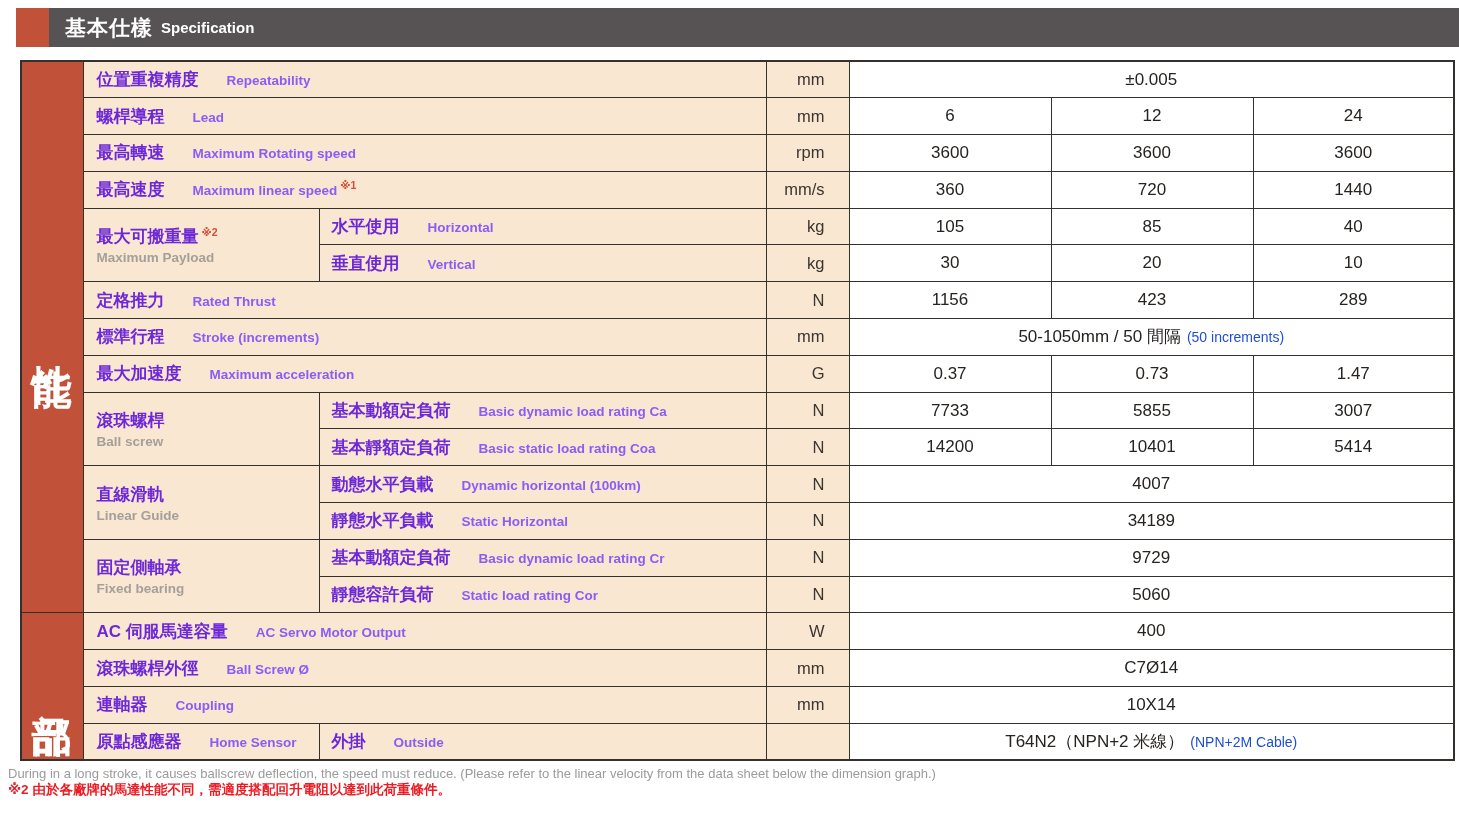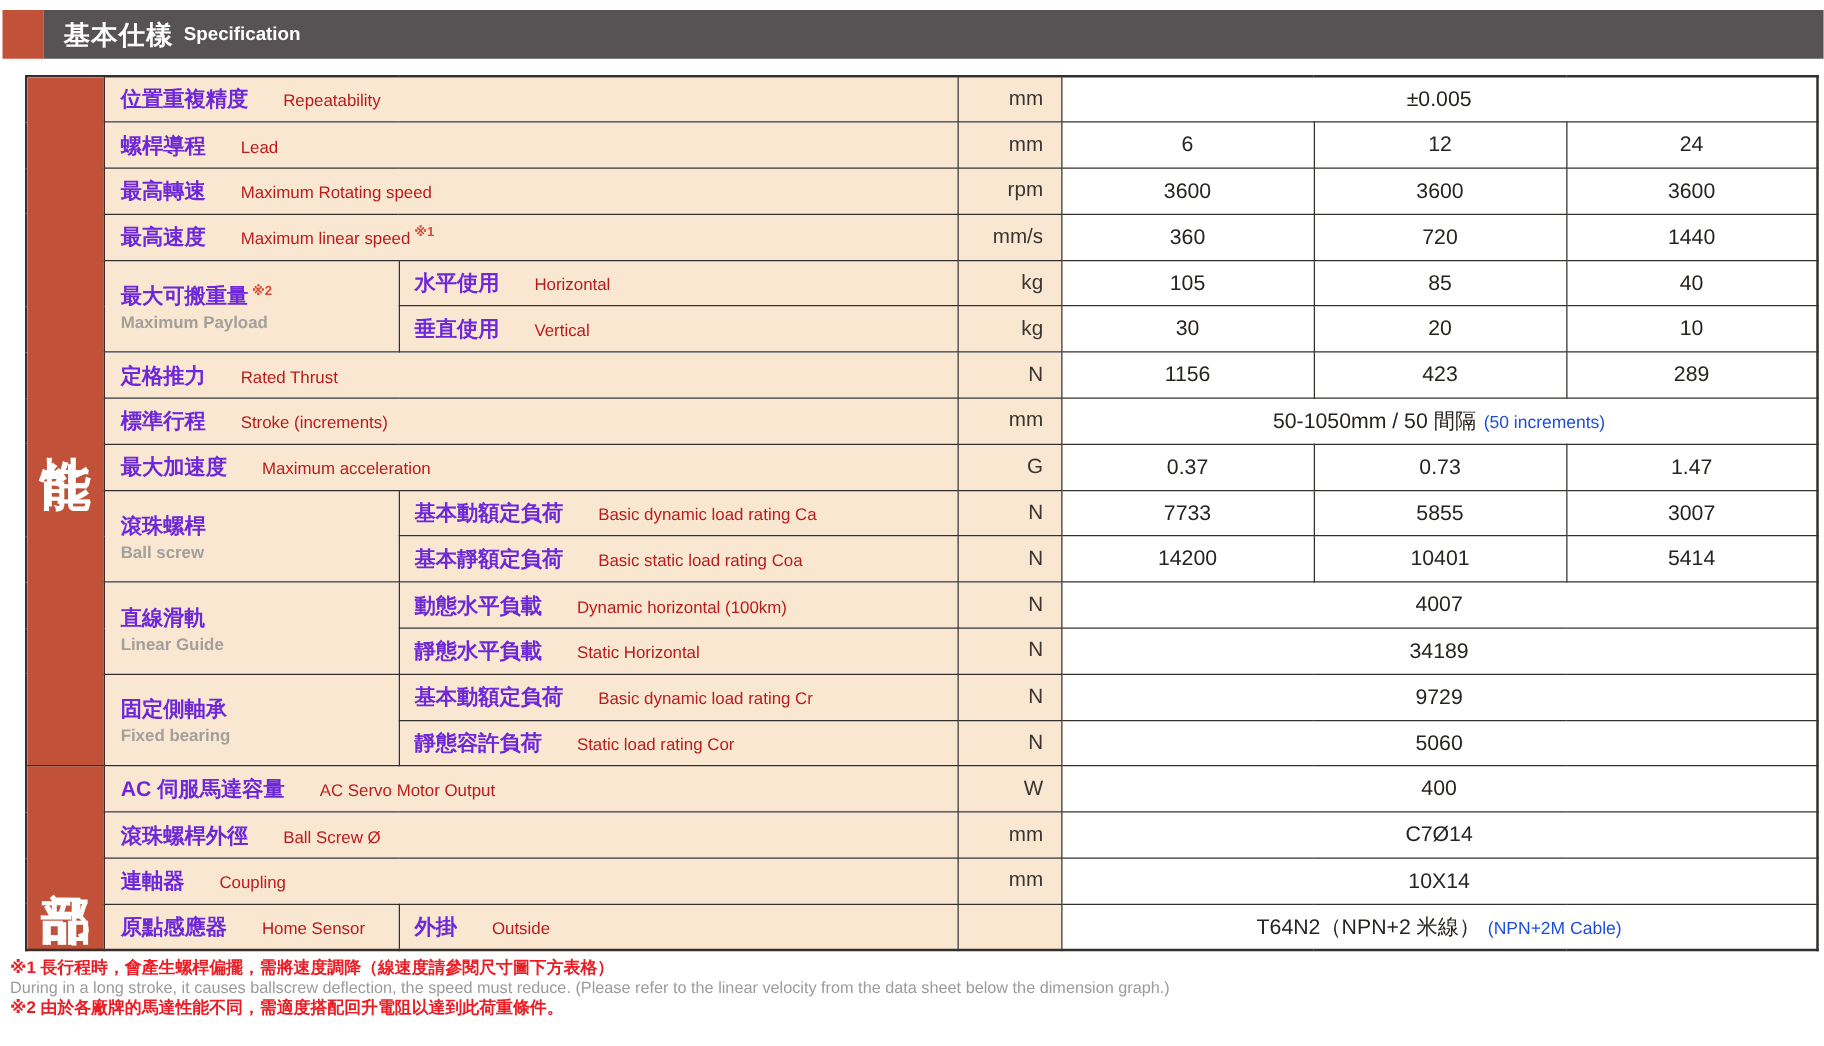--- a/index.html
+++ b/index.html
@@ -1,38 +1,38 @@
 <!DOCTYPE html>
 <html><head>
 <meta charset="utf-8">
 <style>
   * { margin:0; padding:0; box-sizing:border-box; }
   html,body { width:1459px; background:#ffffff; font-family:"Liberation Sans","DejaVu Sans",sans-serif; }
   body { position:relative; height:837px; overflow:hidden; }
 
   
-  .titlebar { display:flex; margin:8px 0 0 2px; height:39px; }
+  .titlebar { display:flex; margin:8px 0 0 16px; height:39px; }
   .title-accent { width:33px; height:39px; background:#C15139; flex:0 0 auto; }
   .title-band { flex:1 1 auto; background:#575355; display:flex; align-items:center; padding-left:16px; }
   .title-zh { color:#ffffff; font-weight:700; font-size:21px; letter-spacing:1px; }
   .title-en { color:#ffffff; font-weight:700; font-size:15px; margin-left:8px; }
 
   
   table.spec { border-collapse:collapse; table-layout:fixed; width:1433px; margin:13px 0 0 20px; border:2px solid #34302D; }
   table.spec td { border:1.5px solid #34302D; height:36.8px; vertical-align:middle; overflow:hidden; }
   td.section-cell { background:#C15139; text-align:center; vertical-align:middle; }
   .section-label { writing-mode:vertical-rl; text-orientation:upright; color:#ffffff; font-weight:700;
                    font-size:40px; letter-spacing:4px; margin:0 auto; line-height:1; }
   td.cell-label { background:#FAE7D2; padding-left:13px; }
   td.cell-sub   { background:#FAE7D2; padding-left:12px; }
-  td.cell-unit  { background:#FAE7D2; text-align:right; padding-right:14px;
+  td.cell-unit  { background:#FAE7D2; text-align:right; padding-right:24px;
                   font-size:16.5px; color:#3A3531; }
   td.cell-val   { background:#ffffff; text-align:center; font-size:17px; color:#262320; }
   .zh  { font-weight:700; font-size:17px; color:#6d28d9; }
-  .en  { font-size:13.5px; color:#b91c1c; margin-left:7px; font-weight:400;padding-left:21px; }
+  .en  { font-size:13.5px; color:#8b5cf6; margin-left:7px; font-weight:700;padding-left:21px; }
   .en-line { display:block; font-size:13.5px; color:#A3A09C; margin-top:2px; font-weight:700; }
   sup.note { color:#D84A35; font-size:10.5px; font-weight:700; margin-left:3px; }
   .gray-suffix { color:#1d4ed8; font-size:14px; margin-left:6px; }
 
   
   .footnotes { margin:5px 0 0 8px; }
   .fn-zh { color:#EC1C24; font-weight:700; font-size:13.5px; line-height:1.18; }
   .fn-en { color:#9B9B9B; font-size:13px; line-height:1.18; margin-bottom:1px; }
 </style>
 </head>
@@ -192,16 +192,15 @@
           <div><span class="zh">原點感應器</span><span class="en">Home Sensor</span></div>
         </td>
         <td class="cell-sub"><span class="zh">外掛</span><span class="en">Outside</span></td>
         <td class="cell-unit"></td>
         <td class="cell-val" colspan="3"><span>T64N2（NPN+2 米線）</span><span class="gray-suffix">(NPN+2M Cable)</span></td>
       </tr>
     </tbody>
 </table>
 
 <div class="footnotes">
-  <div class="fn-zh">※1 長行程時，會產生螺桿偏擺，需將速度調降（線速度請參閱尺寸圖下方表格）</div>
   <div class="fn-en">During in a long stroke, it causes ballscrew deflection, the speed must reduce. (Please refer to the linear velocity from the data sheet below the dimension graph.)</div>
   <div class="fn-zh">※2 由於各廠牌的馬達性能不同，需適度搭配回升電阻以達到此荷重條件。</div>
 </div>
 
 </body></html>

